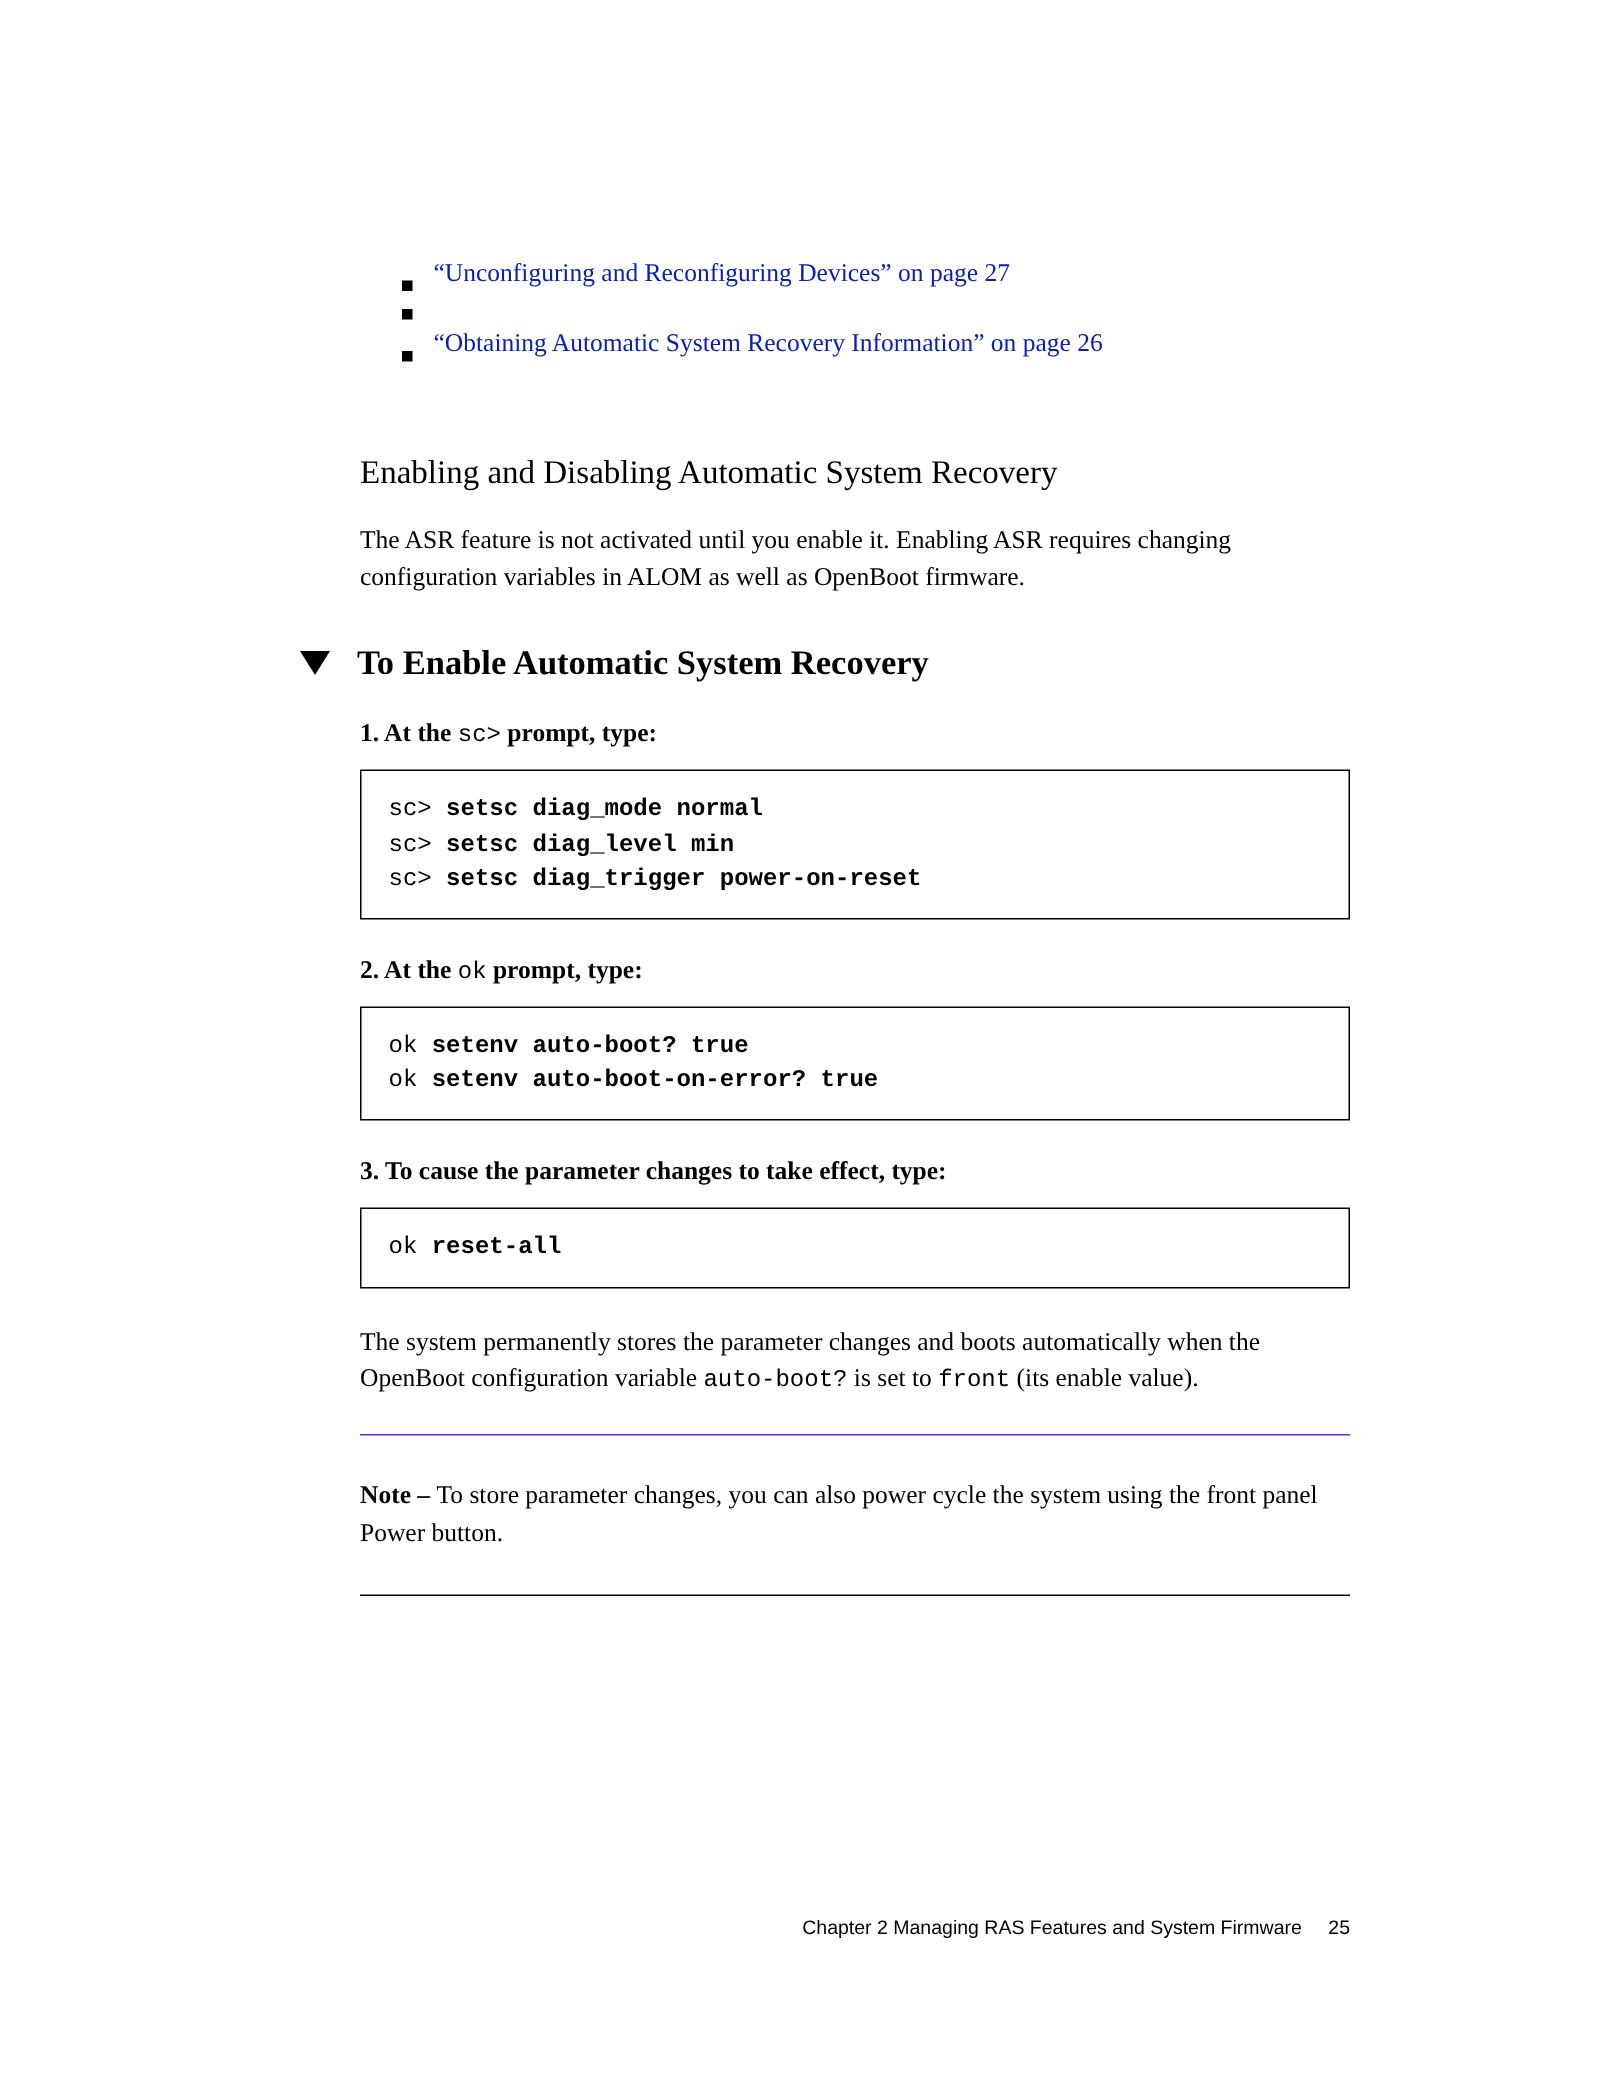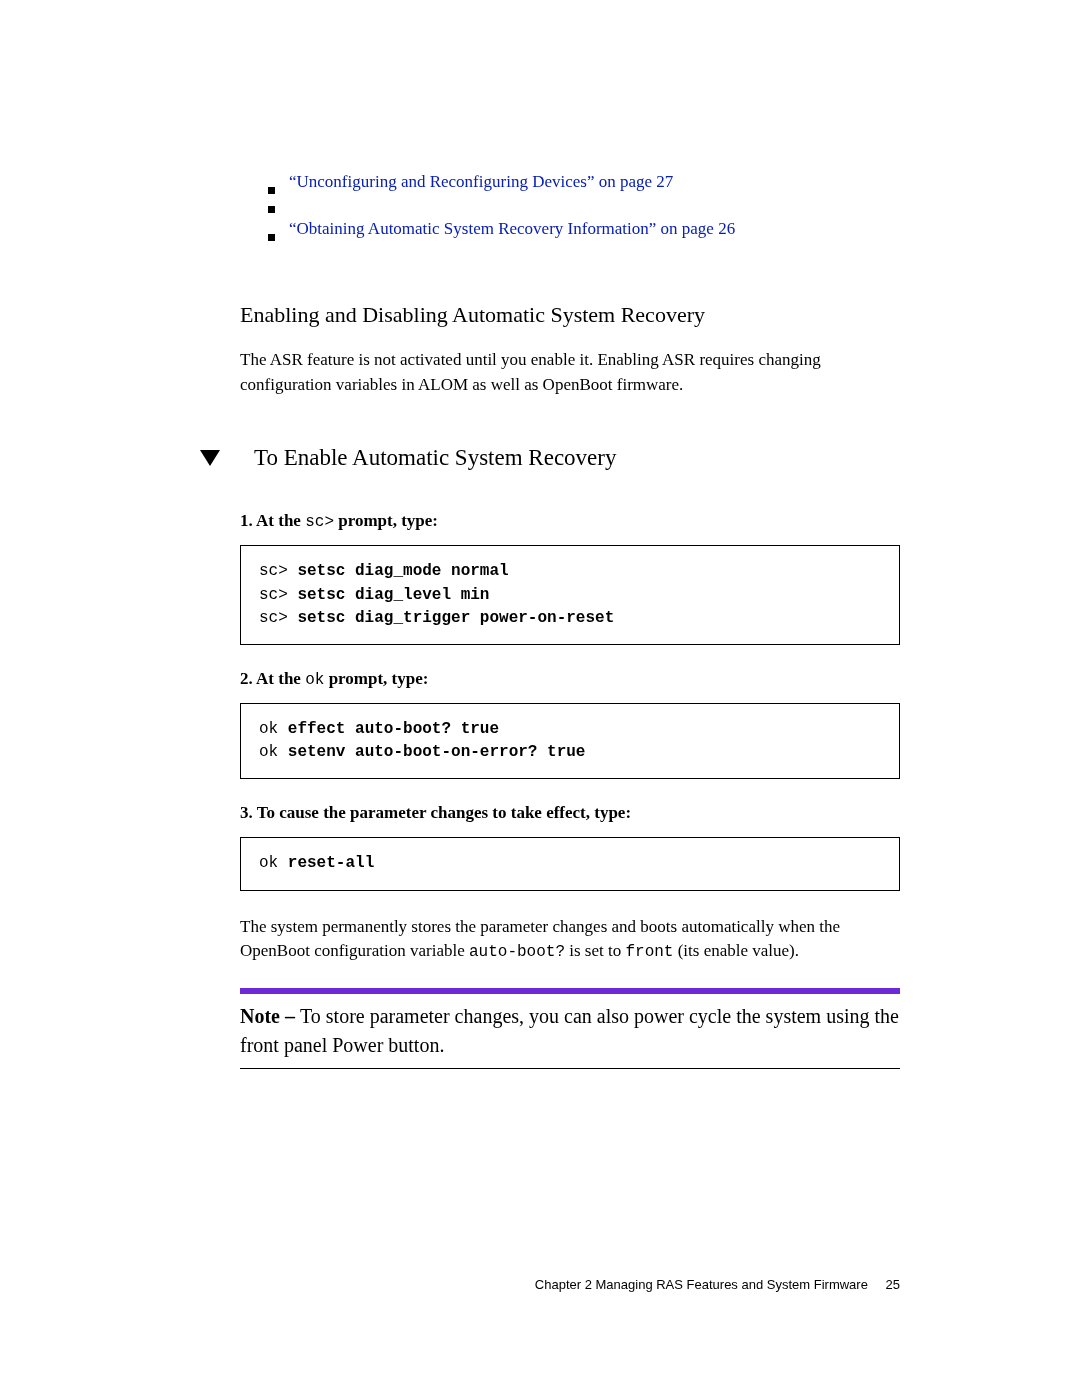--- a/index.html
+++ b/index.html
@@ -59,23 +59,23 @@
   }
   .triangle-down {
     width: 0;
     height: 0;
     border-left: 10px solid transparent;
     border-right: 10px solid transparent;
     border-top: 16px solid #000;
     margin-right: 18px;
   }
   h2.subsection-title {
-    font-weight: normal;
+    font-weight: bold;
     font-size: 23px;
-    margin: 16px;
+    margin: 0;
   }
   .step {
     margin: 0 0 14px 40px;
   }
   .step-label {
     font-size: 17px;
     font-weight: bold;
     margin-bottom: 14px;
   }
   .step-label .code-inline,
@@ -89,25 +89,25 @@
     padding: 14px 18px;
     margin: 0 0 24px 0;
     font-family: "Courier New", Courier, monospace;
     font-size: 16px;
     line-height: 1.45;
     white-space: pre;
   }
   .code-box .prompt { font-weight: normal; }
   .code-box .cmd { font-weight: bold; }
   .note-block {
-    border-top: 6px solid #6d28d9;
+    border-top: 1px solid #6d28d9;
     border-bottom: 1px solid #000;
-    padding: 8px 0;
+    padding: 28px 0;
     margin: 24px 0 0 40px;
-    font-size: 20px;
+    font-size: 17px;
     line-height: 1.45;
   }
   .note-block .note-label {
     font-weight: bold;
   }
   .footer {
     position: absolute;
     bottom: 105px;
     right: 180px;
     font-size: 13px;
@@ -154,21 +154,21 @@
       </div>
       <div class="code-box"><span class="prompt">sc&gt; </span><span class="cmd">setsc diag_mode normal</span>
 <span class="prompt">sc&gt; </span><span class="cmd">setsc diag_level min</span>
 <span class="prompt">sc&gt; </span><span class="cmd">setsc diag_trigger power-on-reset</span></div>
     </div>
 
     <div class="step">
       <div class="step-label">
         <span>2. At the </span><span class="code-inline">ok</span><span> prompt, type:</span>
       </div>
-      <div class="code-box"><span class="prompt">ok </span><span class="cmd">effect auto-boot? true</span>
+      <div class="code-box"><span class="prompt">ok </span><span class="cmd">setenv auto-boot? true</span>
 <span class="prompt">ok </span><span class="cmd">setenv auto-boot-on-error? true</span></div>
     </div>
 
     <div class="step">
       <div class="step-label">
         <span>3. To cause the parameter changes to take effect, type:</span>
       </div>
       <div class="code-box"><span class="prompt">ok </span><span class="cmd">reset-all</span></div>
     </div>
 

